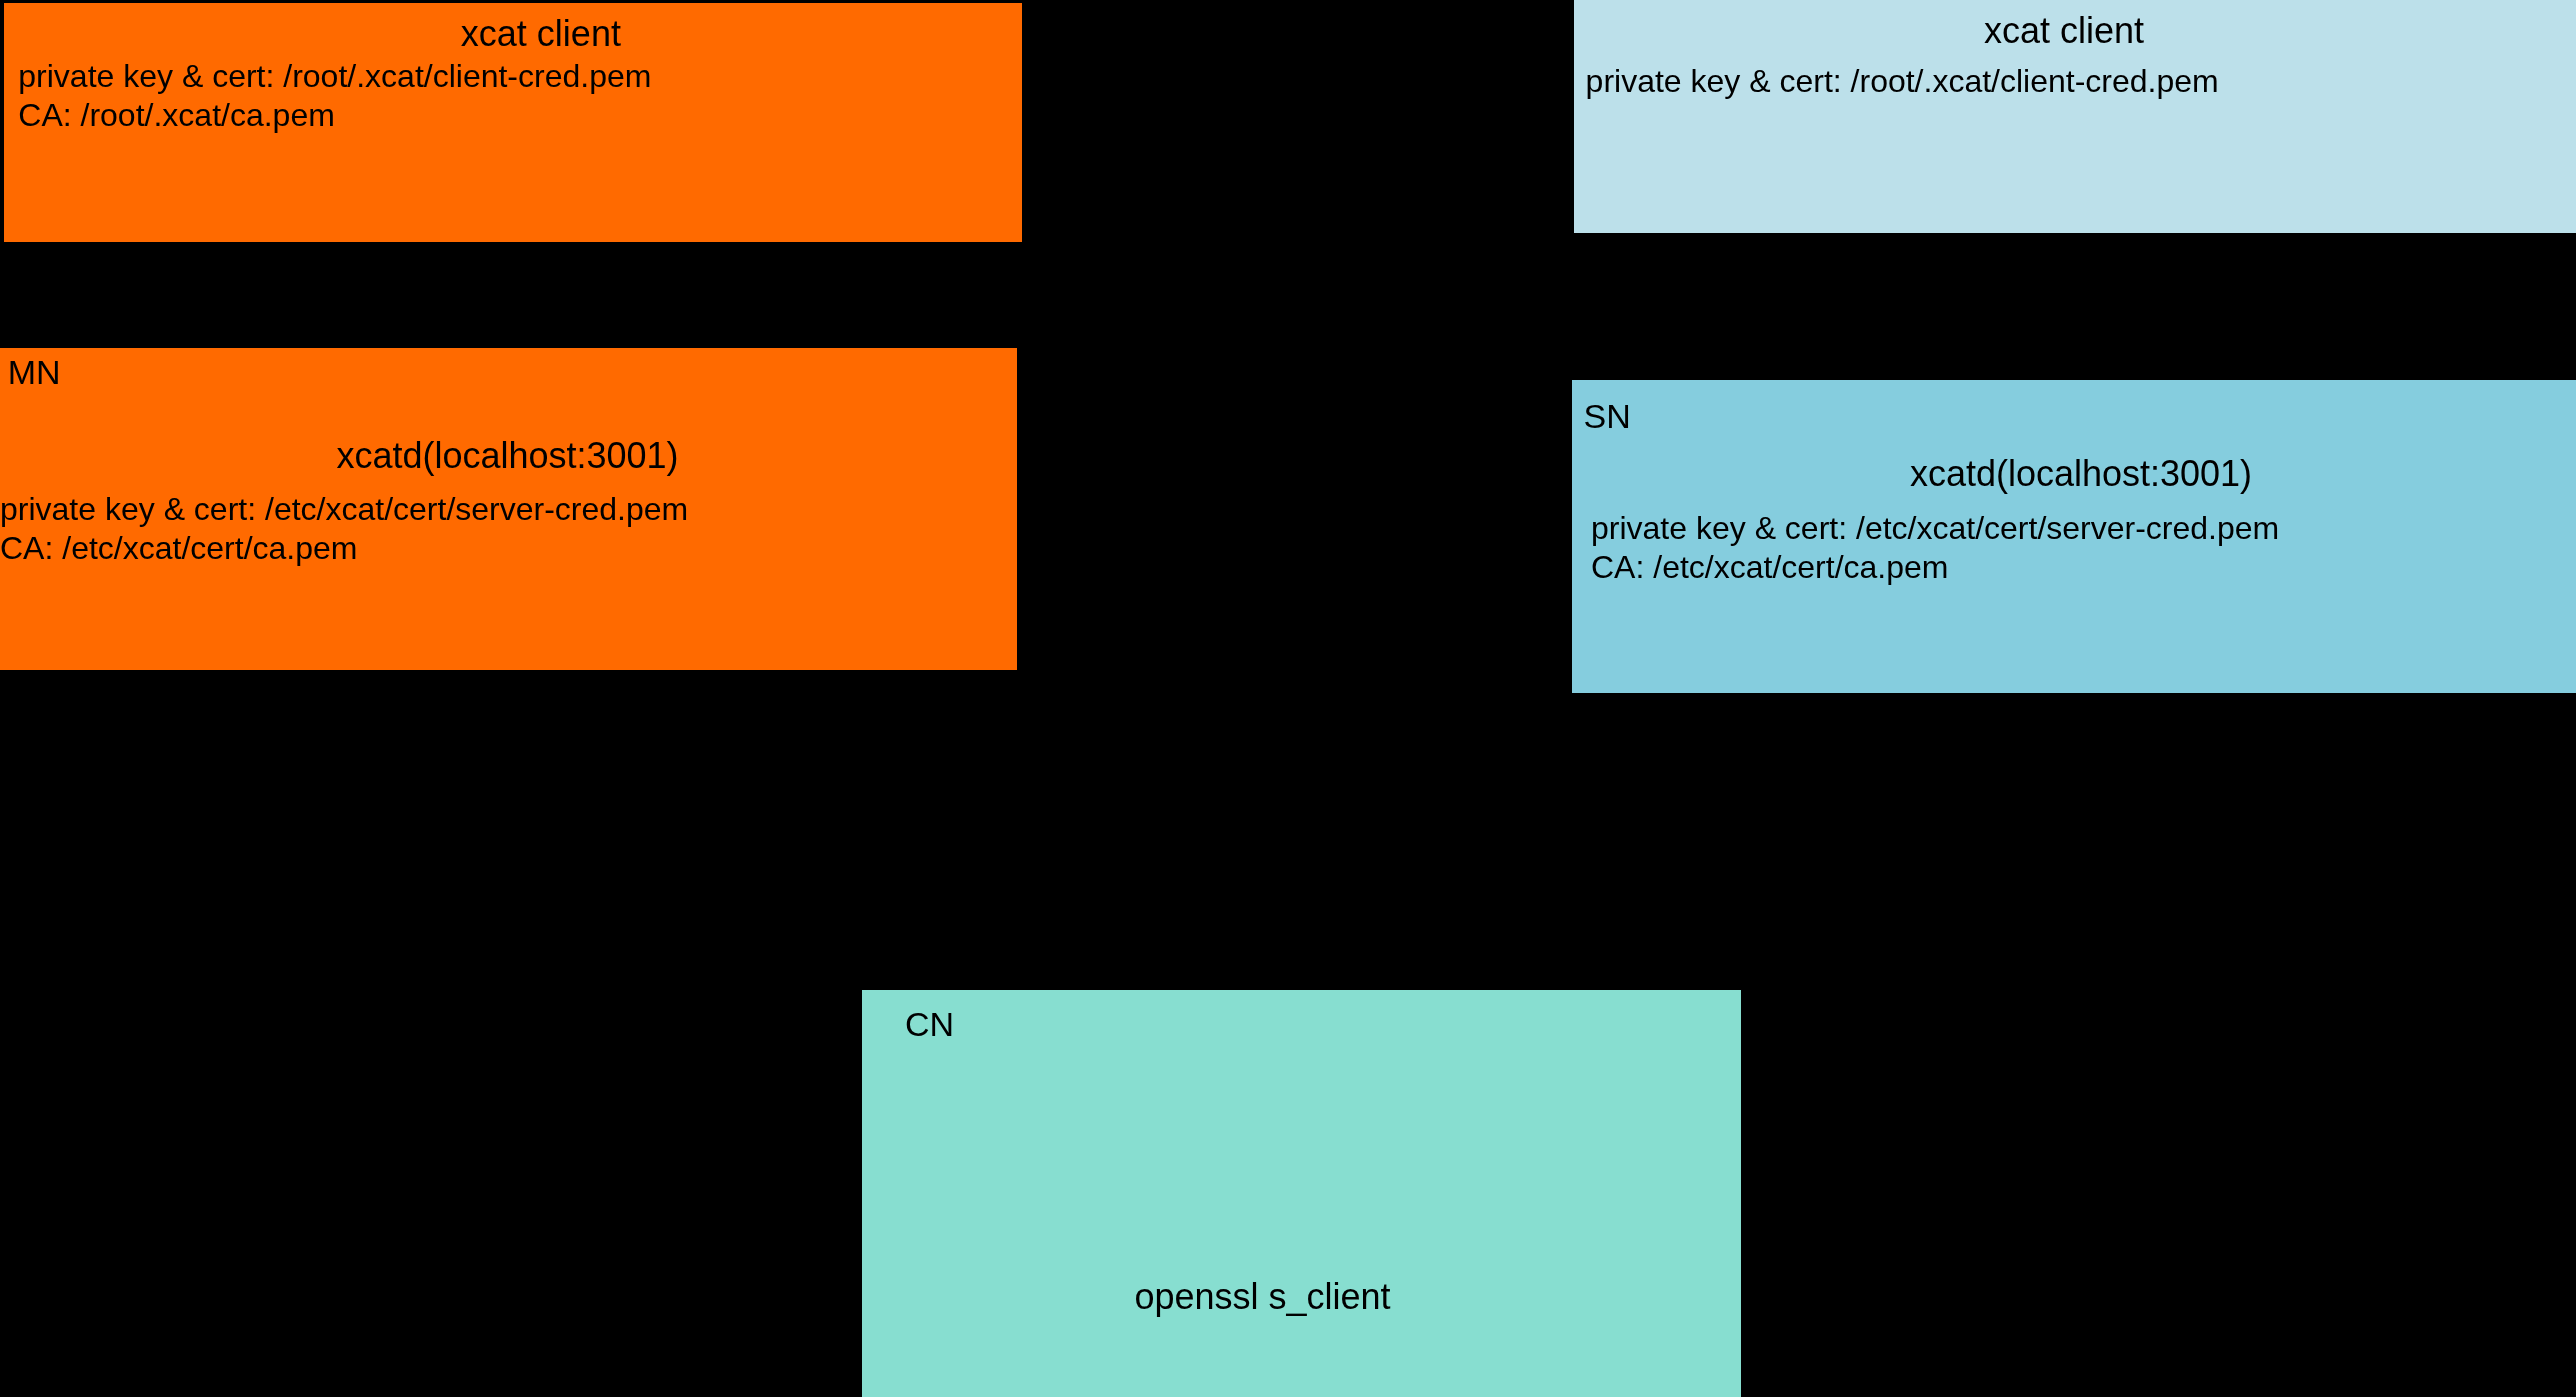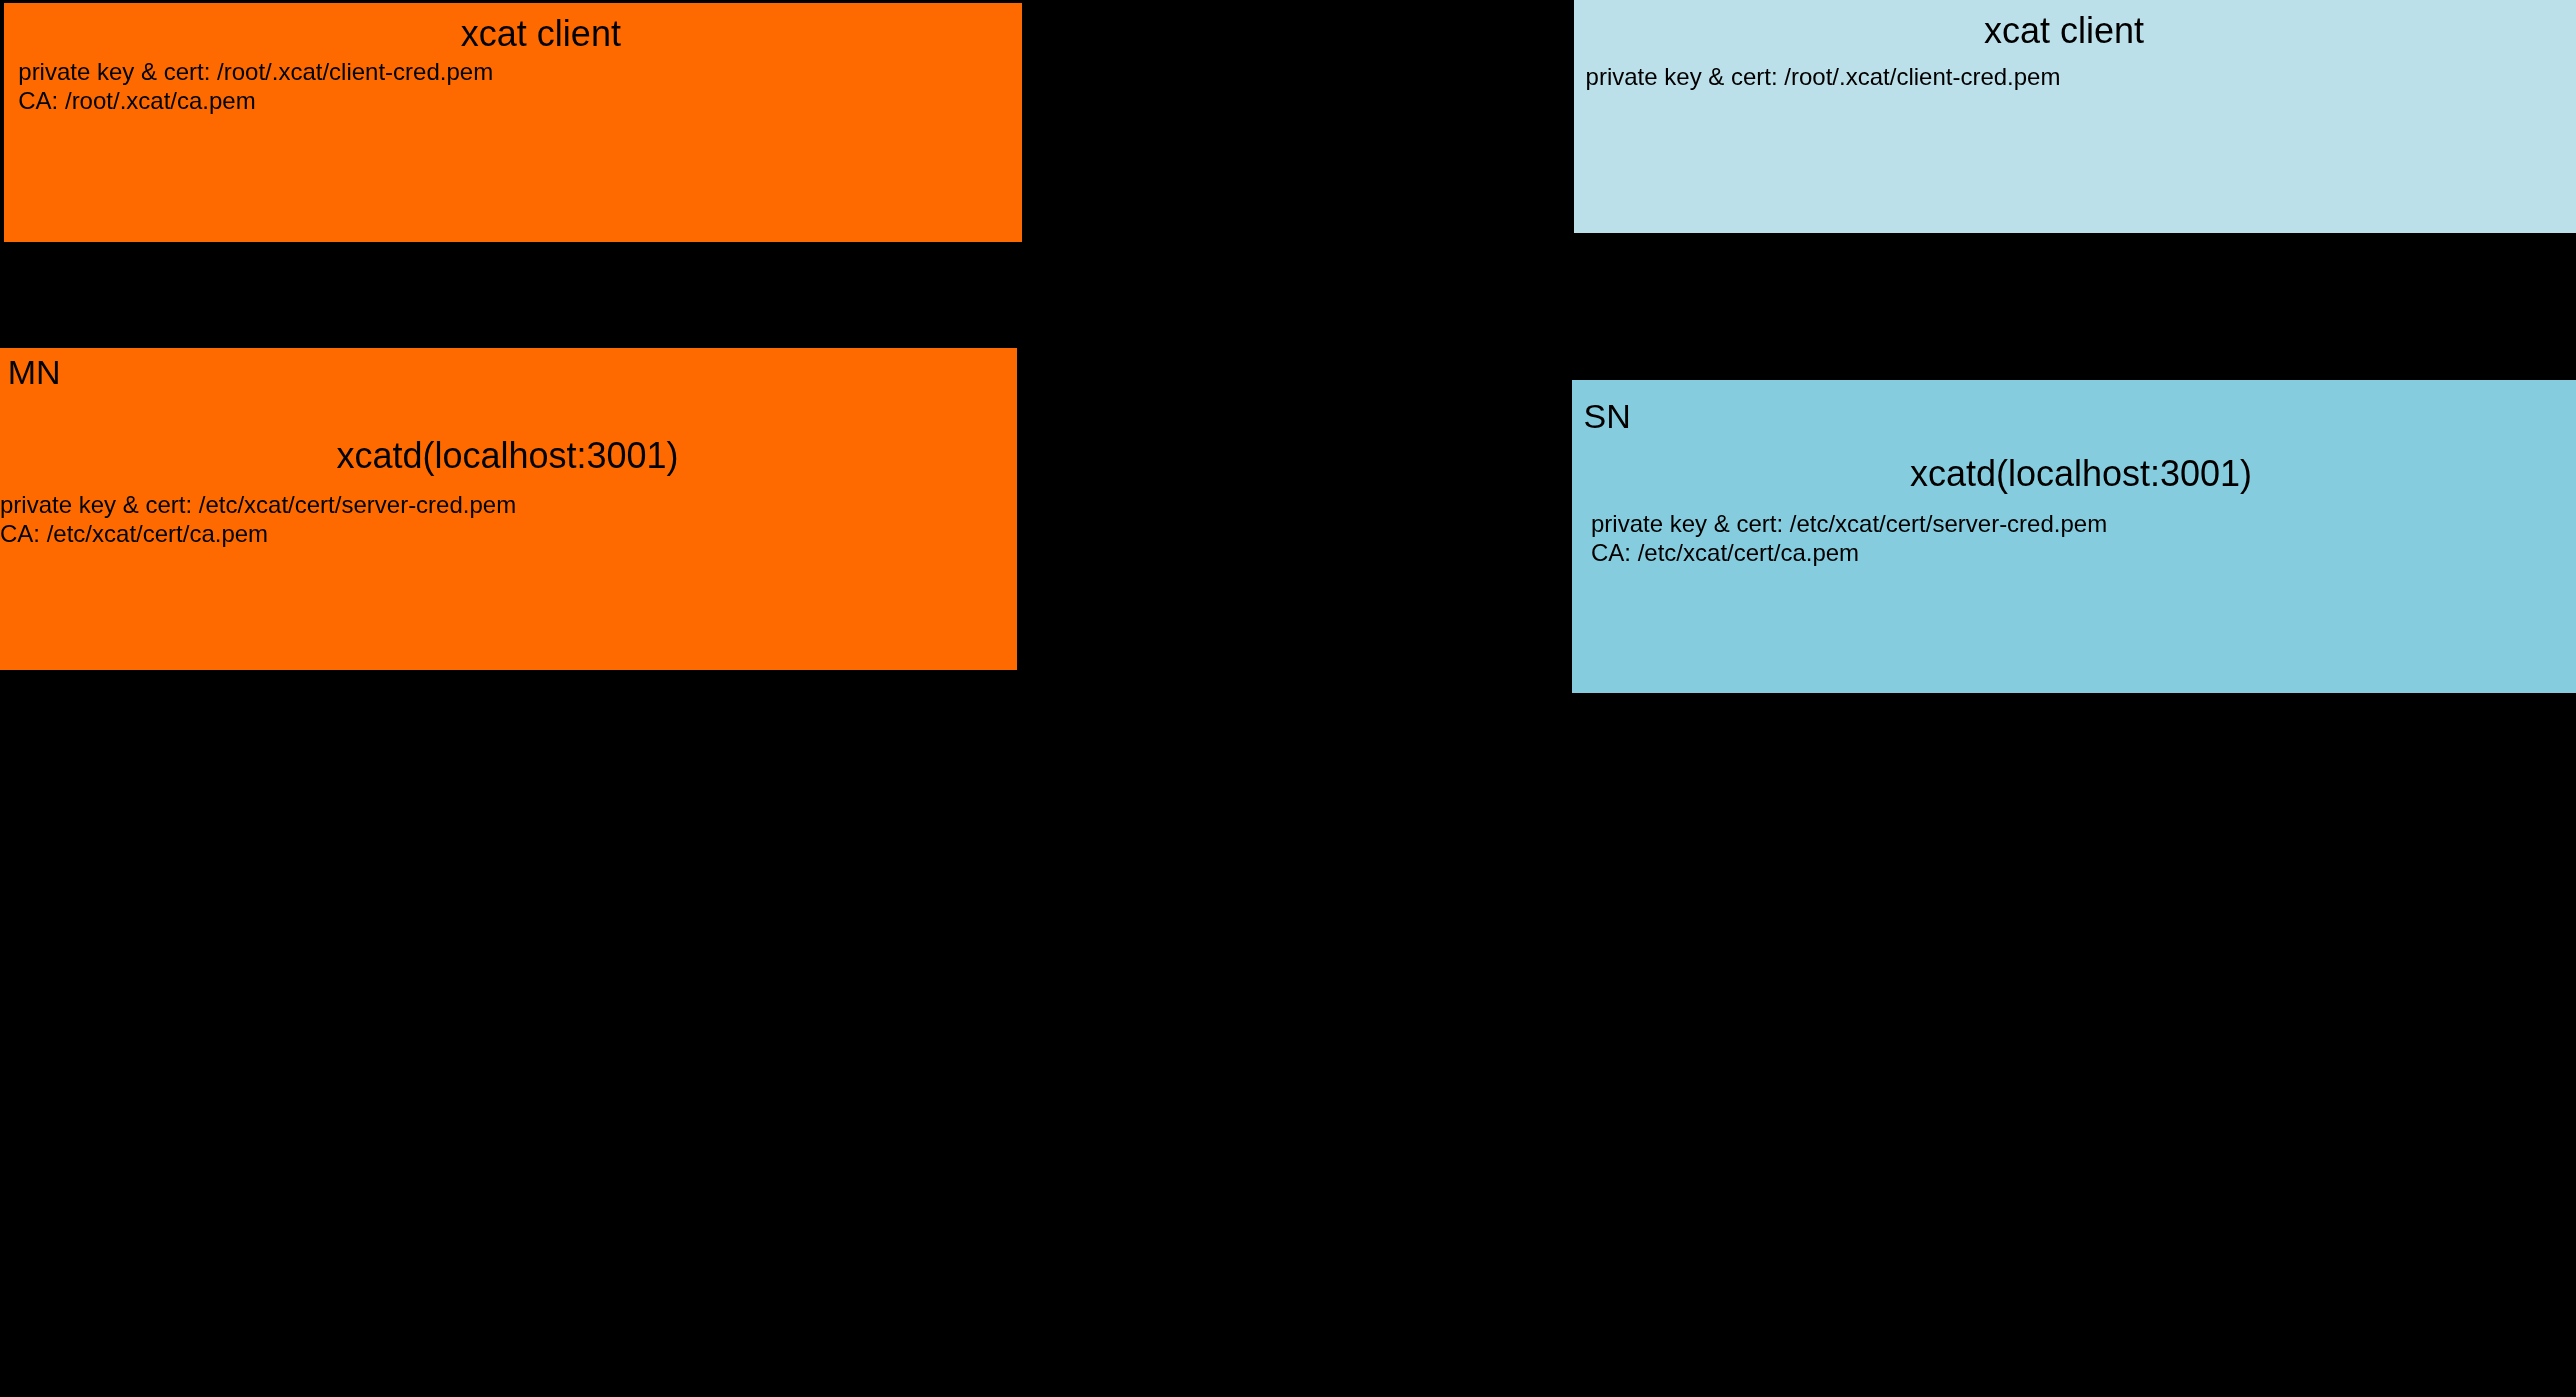--- a/index.html
+++ b/index.html
@@ -75,21 +75,21 @@
     padding-left: 28px;
   }
   .node-tag {
     position: absolute;
     font-size: 34px;
     line-height: 1.1;
     white-space: nowrap;
   }
   .node-lines {
     position: absolute;
-    font-size: 24px;
+    font-size: 32px;
     line-height: 1.22;
     white-space: nowrap;
   }
   .node-lines .line {
     display: block;
   }
 
   
   #node-mn-client .node-title { top: 11.6px; left: 0; }
   #node-mn-client .node-lines { top: 54px; left: 14.4px; }
@@ -158,18 +158,22 @@
 
   <div class="node" id="node-sn">
     <div class="node-tag">SN</div>
     <div class="node-title">xcatd(localhost:3001)</div>
     <div class="node-lines">
       <span class="line">private key &amp; cert: /etc/xcat/cert/server-cred.pem</span>
       <span class="line">CA: /etc/xcat/cert/ca.pem</span>
     </div>
   </div>
 
+  <div class="node" id="node-cn">
+    <div class="node-tag">CN</div>
+    <div class="node-title">openssl s_client</div>
+  </div>
 
   <div class="arrow-tip" id="arrow-tip-mn"></div>
   <div class="arrow-tip" id="arrow-tip-cn"></div>
 
 </div>
 
 
 </body></html>

